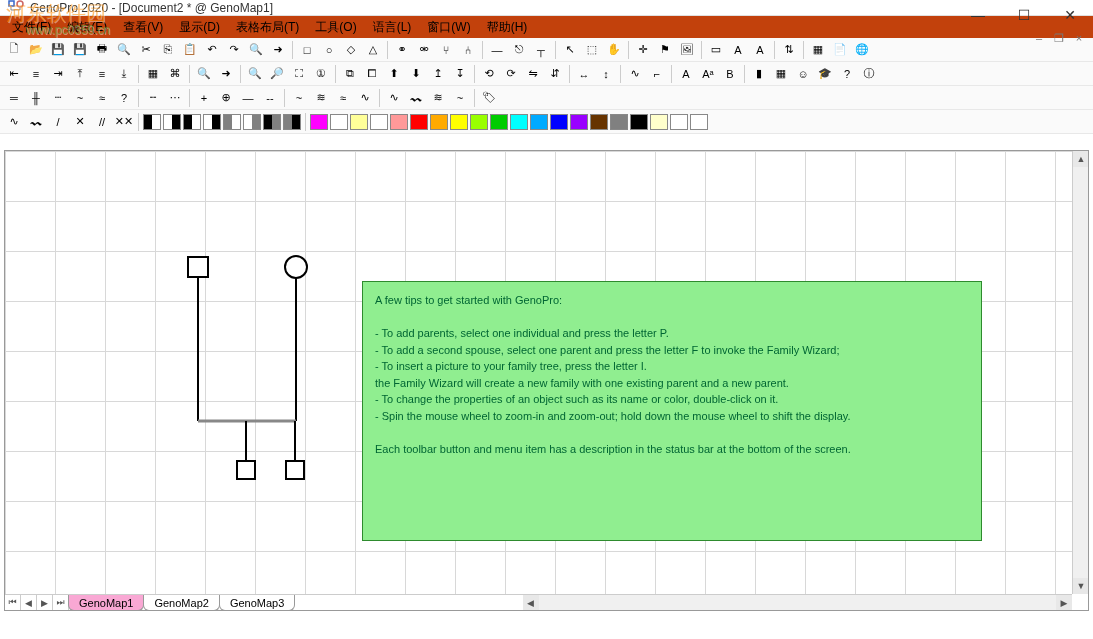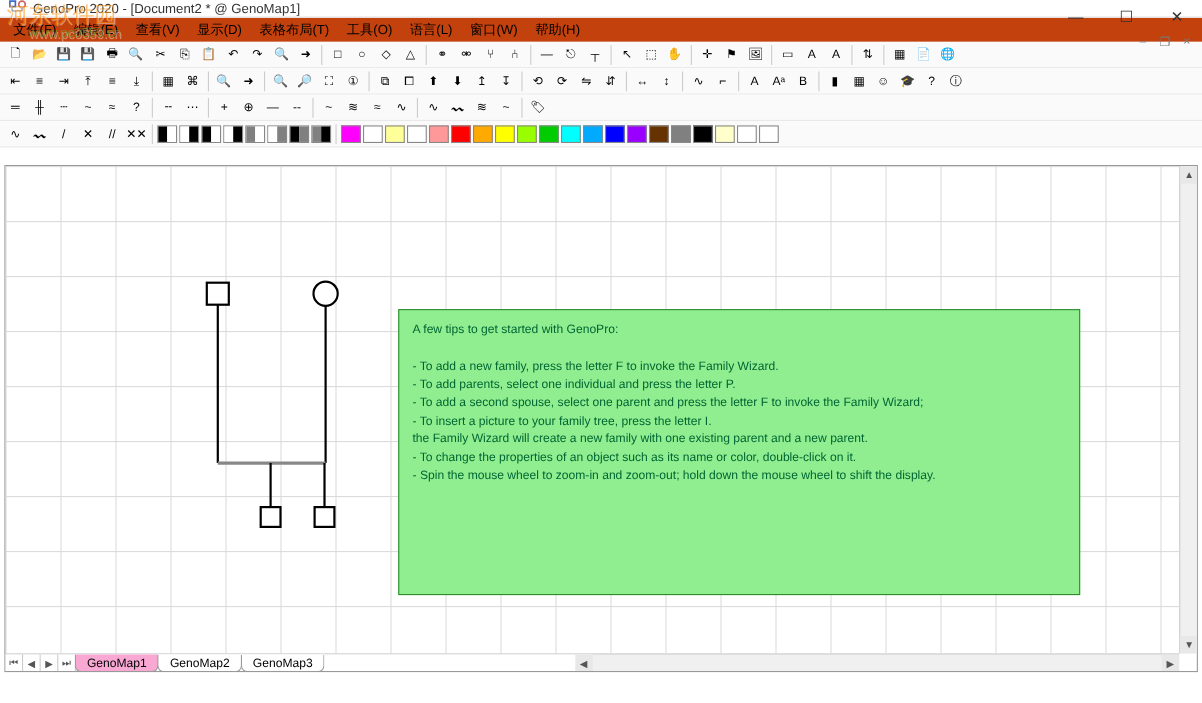--- a/index.html
+++ b/index.html
@@ -330,28 +330,28 @@
         <line x1="290" y1="270" x2="290" y2="310" stroke="#000" stroke-width="2"></line>
 
         <rect x="232" y="310" width="18" height="18" fill="#fff" stroke="#000" stroke-width="2"></rect>
 
         <rect x="281" y="310" width="18" height="18" fill="#fff" stroke="#000" stroke-width="2"></rect>
       </svg>
 
       <div class="tip-box" style="left:357px; top:130px; width:620px; height:260px;">
         <p>A few tips to get started with GenoPro:</p>
         <p>&nbsp;</p>
-        <p>- To add a new family, press the letter F to invoke the Family Wizard.</p>
         <p>- To add parents, select one individual and press the letter P.</p>
         <p>- To add a second spouse, select one parent and press the letter F to invoke the Family Wizard;</p>
         <p>- To insert a picture to your family tree, press the letter I.</p>
         <p>  the Family Wizard will create a new family with one existing parent and a new parent.</p>
         <p>- To change the properties of an object such as its name or color, double-click on it.</p>
         <p>- Spin the mouse wheel to zoom-in and zoom-out; hold down the mouse wheel to shift the display.</p>
         <p>&nbsp;</p>
+        <p>Each toolbar button and menu item has a description in the status bar at the bottom of the screen.</p>
       </div>
     </div>
   </div>
 
   <div class="vscroll">
     <div class="arrow">▲</div>
     <div class="track"></div>
     <div class="arrow down">▼</div>
   </div>
   <div class="hscroll">

